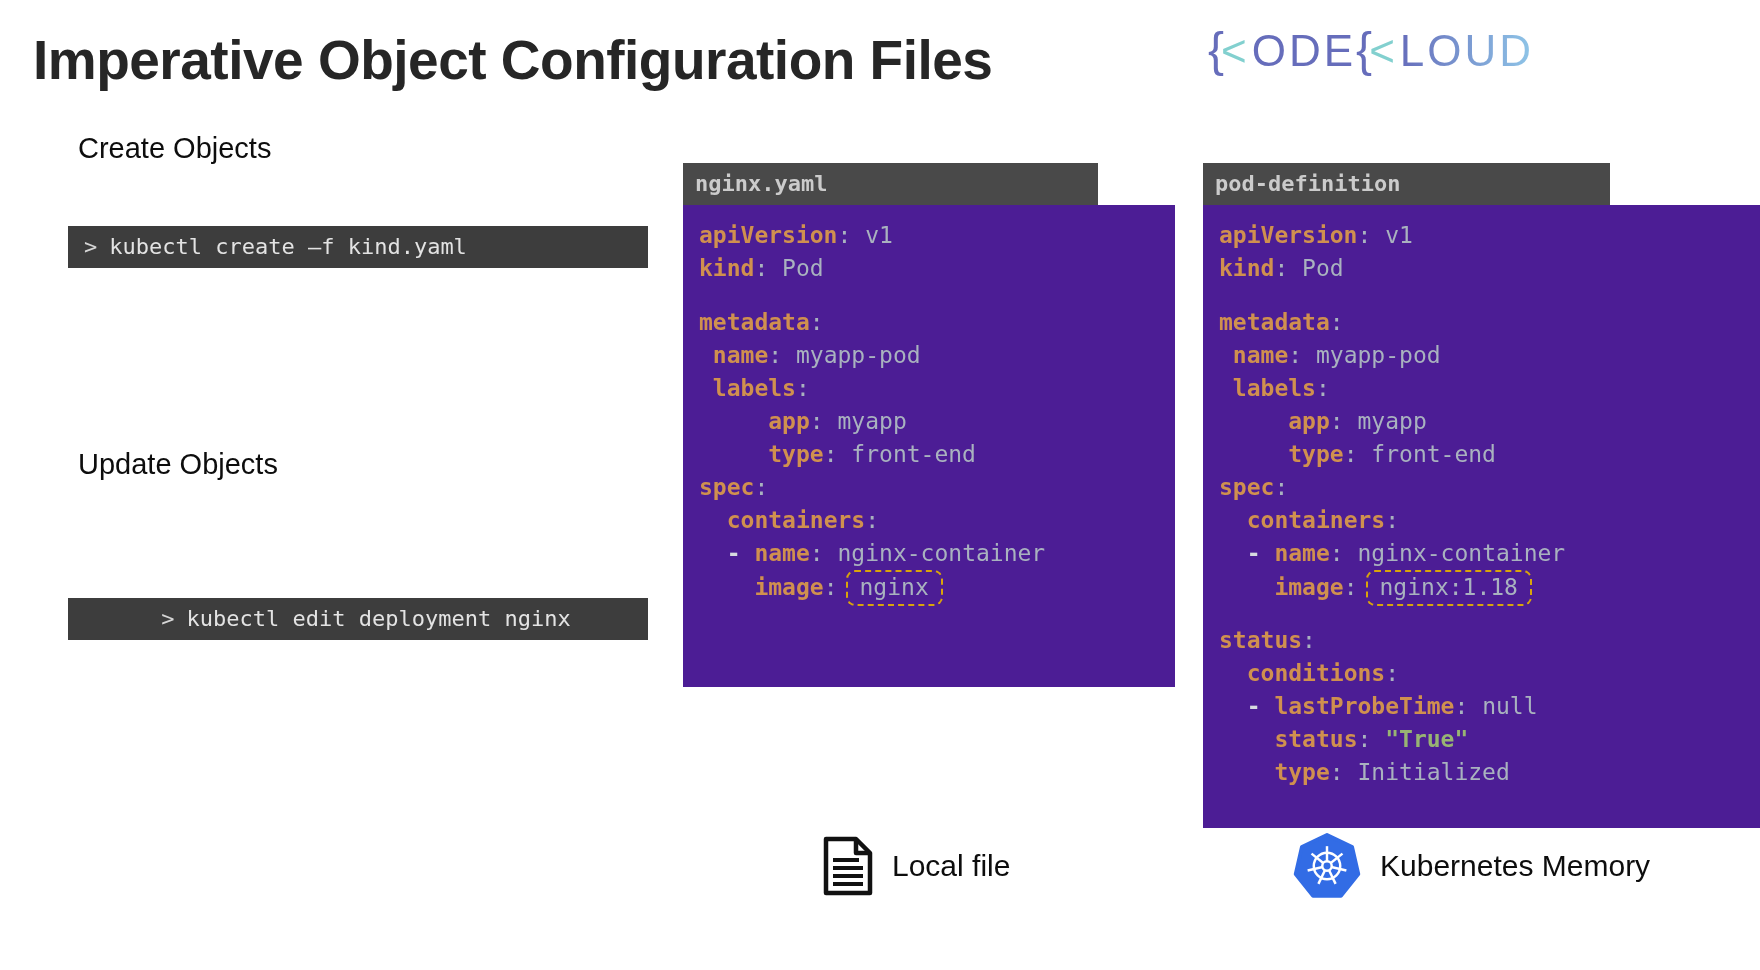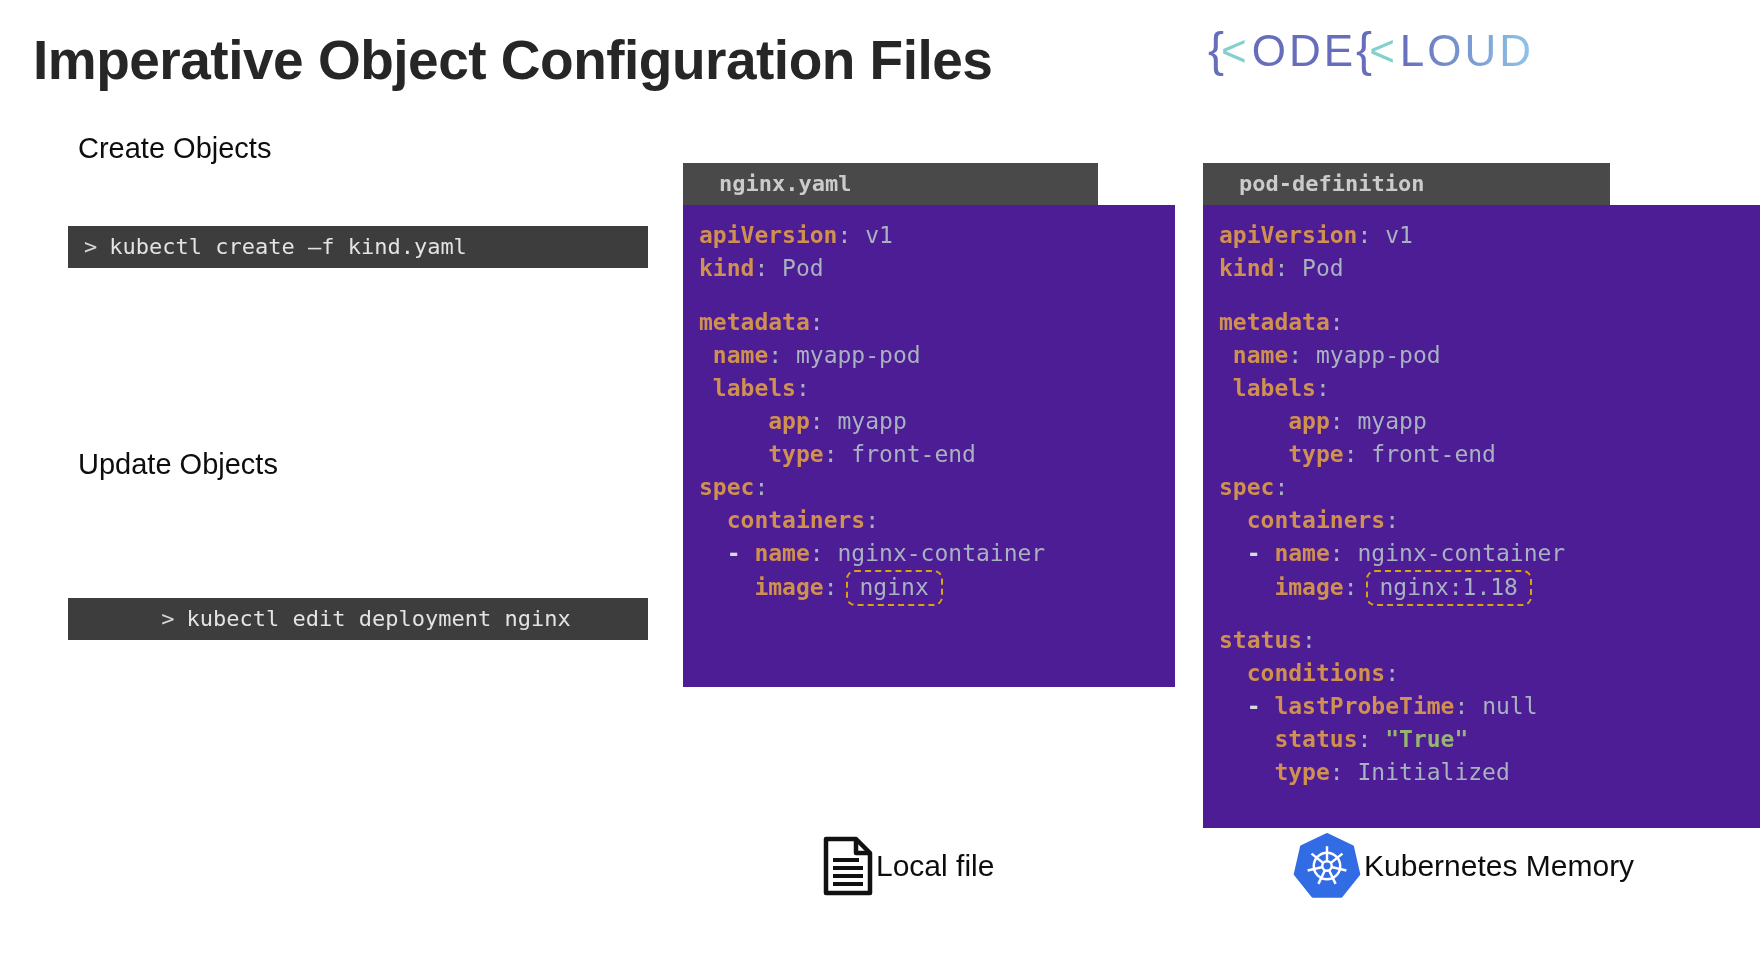--- a/index.html
+++ b/index.html
@@ -39,21 +39,21 @@
     padding-left:16px;box-sizing:border-box;
   }
   #cmd-create{top:226px;}
   #cmd-update{top:598px;text-align:center;}
   .cmd-prompt{margin-right:12px;color:#d6d6d6;}
   
   .panel-tab{
     position:absolute;height:42px;background:#494949;
     color:#cbcbcb;font-family:"DejaVu Sans Mono","Liberation Mono",monospace;
     font-size:22px;font-weight:bold;line-height:42px;
-    padding-left:36px;box-sizing:border-box;
+    padding-left:12px;box-sizing:border-box;
   }
   #tab-1{left:683px;top:163px;width:415px;}
   #tab-2{left:1203px;top:163px;width:407px;}
   .panel-body{
     position:absolute;background:#4c1d95;
     font-family:"DejaVu Sans Mono","Liberation Mono",monospace;
     font-size:23px;box-sizing:border-box;
     padding:14px 0 0 16px;overflow:hidden;
   }
   #body-1{left:683px;top:205px;width:492px;height:482px;}
@@ -66,21 +66,21 @@
   .tok-g{color:var(--string-green);font-weight:bold;}
   .tok-d{color:#d7dae0;font-weight:bold;}
   .tok-box{
     display:inline-block;color:var(--value-gray);line-height:normal;
     border:2px dashed var(--highlight-yellow);border-radius:9px;
     padding:2px 12px 4px;margin-left:8px;
   }
   
   .caption{
     position:absolute;top:833px;height:66px;
-    display:flex;align-items:center;gap:2px;
+    display:flex;align-items:center;gap:18px;
   }
   #caption-local{left:822px;}
   #caption-k8s{left:1292px;}
   .caption-text{font-size:30px;font-weight:500;color:#0d0d0d;white-space:nowrap;}
   .icon-wrap{display:flex;align-items:center;}
 </style>
 </head>
 <body>
 
 <div id="slide">

